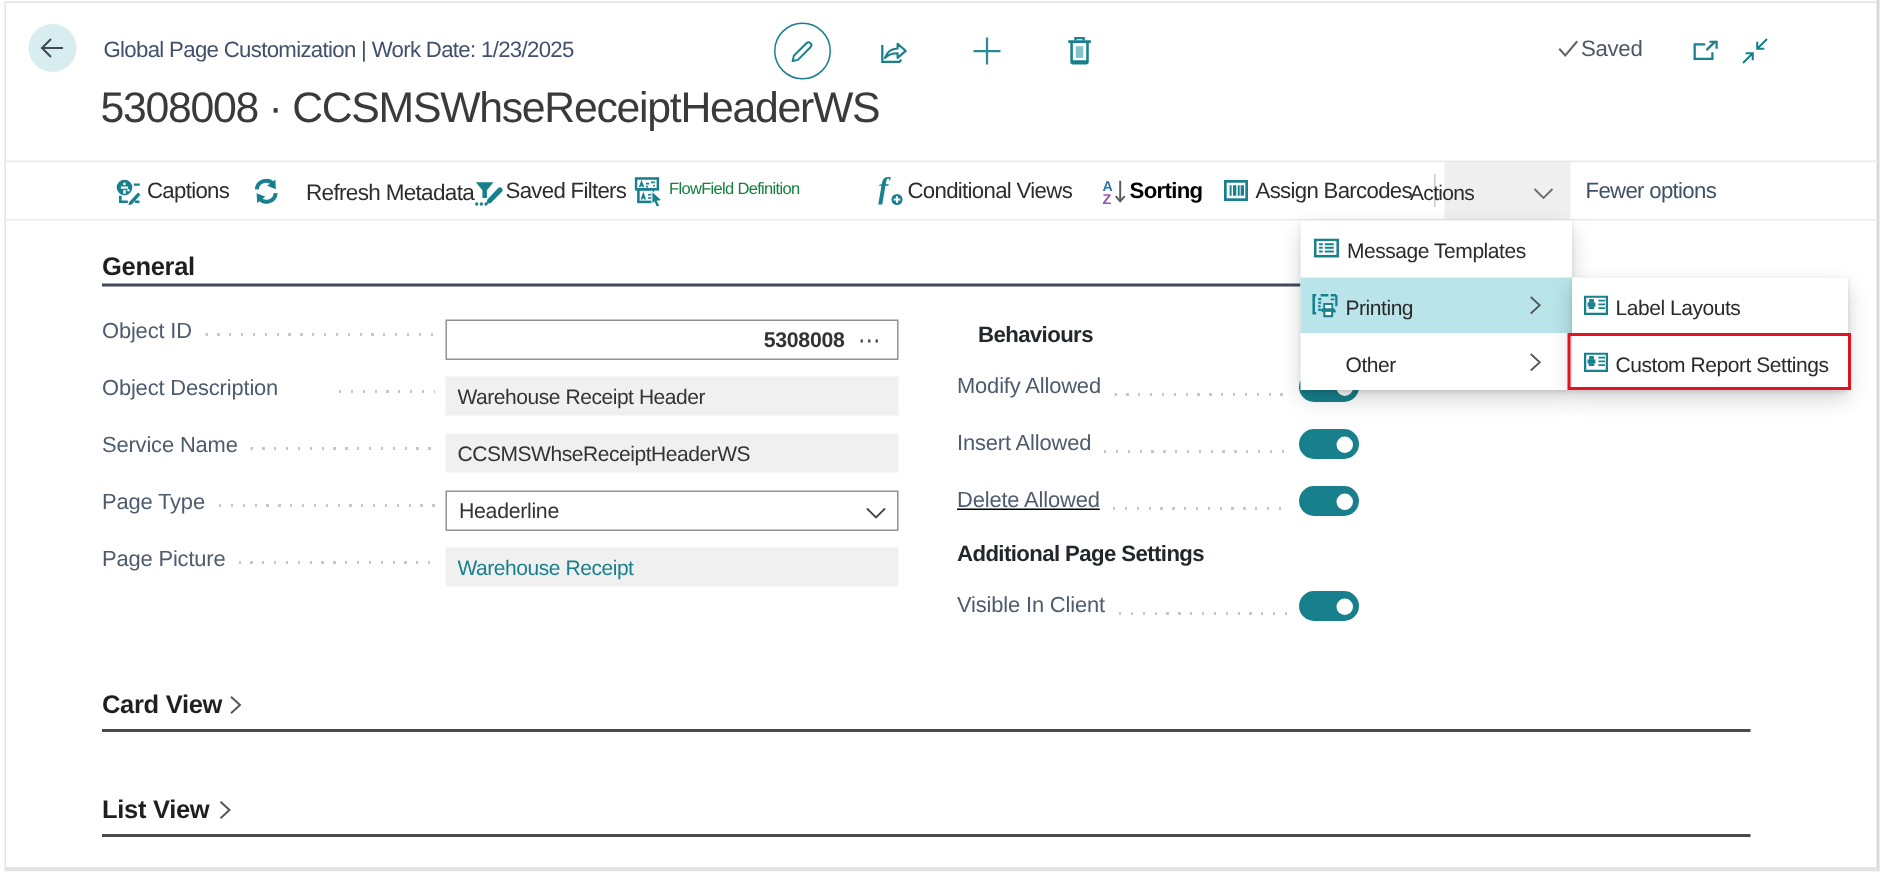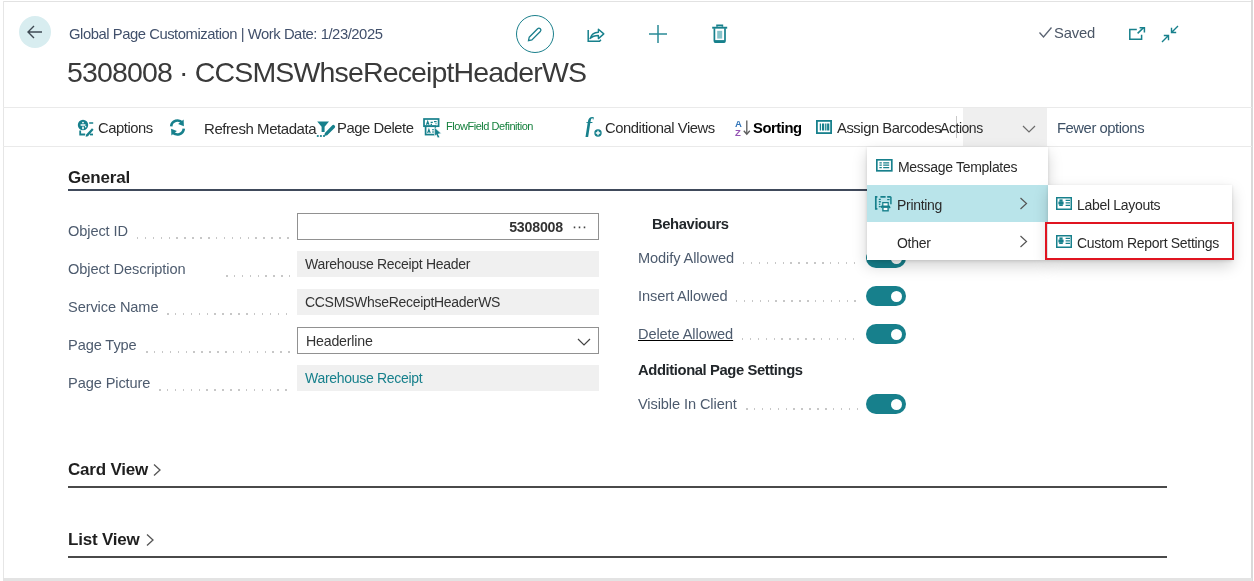--- a/index.html
+++ b/index.html
@@ -2,21 +2,21 @@
 <html><head>
 <meta charset="utf-8">
 <style>
   * { margin:0; padding:0; box-sizing:border-box; }
   html,body { width:1254px; height:581px; background:#fff; overflow:hidden;
     font-family:"Liberation Sans", sans-serif; }
   .abs { position:absolute; }
   #stage { position:relative; width:1254px; height:581px; background:#fff; }
   .lbl { color:#4d5b6e; font-size:14.6px; letter-spacing:-0.1px; }
   .leader { height:2px; background-image:repeating-linear-gradient(to right,#c7c7c7 0 1.5px, transparent 1.5px 7.9px); }
-  .fieldrow { position:absolute; left:68px; width:222px; height:26px; display:flex; align-items:flex-end; }
+  .fieldrow { position:absolute; left:68px; width:222px; height:26px; display:flex; align-items:flex-start; }
   .fieldrow .leader { flex:1; margin-left:9px; margin-top:9px; }
   .rrow { position:absolute; left:638px; width:220px; height:26px; display:flex; align-items:center; }
   .rrow .leader { flex:1; margin-left:9px; margin-top:9px; }
   .graybox { position:absolute; left:297px; width:302px; height:26px; background:#f0f0f0;
     display:flex; align-items:center; padding:0 8px; font-size:14px; color:#333; letter-spacing:-0.3px; }
   .whitebox { position:absolute; left:297px; width:302px; height:27px; background:#fff; border:1px solid #919191;
     display:flex; align-items:center; padding:0 8px; font-size:14.2px; color:#333; letter-spacing:-0.2px; }
   .toggle { position:absolute; left:866px; width:40px; height:20px; background:#17808c; border-radius:10px; }
   .toggle::after { content:""; position:absolute; right:4.5px; top:4.5px; width:11px; height:11px;
     background:#fff; border-radius:50%; }
@@ -100,21 +100,21 @@
   </svg>
   <div class="abs" style="left:180px; top:120px; font-size:15px; color:#2c2c2c; letter-spacing:-0.45px;margin-left:24px;">Refresh Metadata</div>
 
   <svg class="abs" style="left:316px; top:118px;" width="20" height="20" viewBox="0 0 20 20">
     <path d="M1.2 3.5 H13 L8.6 8.8 V14 H5.6 V8.8 Z" fill="#17808c"></path>
     <path d="M16.3 7.2 a1.8 1.8 0 0 1 2.5 2.5 L11.2 17.3 l-3 0.7 l0.7 -3 Z" fill="#17808c"></path>
     <circle cx="1.8" cy="18" r="1.1" fill="#17808c"></circle>
     <circle cx="4.9" cy="18" r="1.1" fill="#17808c"></circle>
     <circle cx="8" cy="18" r="1.1" fill="#17808c"></circle>
   </svg>
-  <div class="abs" style="left:337px; top:120px; font-size:14.8px; color:#2c2c2c; letter-spacing:-0.45px;">Page Delete</div>
+  <div class="abs" style="left:337px; top:120px; font-size:14.8px; color:#2c2c2c; letter-spacing:-0.45px;">Saved Filters</div>
 
   <svg class="abs" style="left:423px; top:118px;" width="20" height="20" viewBox="0 0 20 20">
     <rect x="1" y="1" width="14.6" height="7.2" fill="none" stroke="#17808c" stroke-width="1.7"></rect>
     <path d="M3.4 6.8 l1.3 -3.4 l1.3 3.4 M3.8 5.6 h1.8 M7.6 4.4 h2.2 M7.6 6.4 h1.4 M11 3.6 h2.6 M12.4 5.8 h1.2" stroke="#17808c" stroke-width="1.1" fill="none"></path>
     <rect x="2.6" y="8.2" width="9.6" height="8.4" fill="none" stroke="#17808c" stroke-width="1.7"></rect>
     <path d="M4.6 15 l1.3 -3.6 l1.3 3.6 M5 13.8 h1.8 M9 11.8 h2.2 M9 14 h2.2" stroke="#17808c" stroke-width="1.1" fill="none"></path>
     <path d="M11.6 9.4 L18.4 15.6 L15.2 16.1 L17 19.4 L14.6 20 L13.2 16.8 L11.6 18.4 Z" fill="#17808c" stroke="#fff" stroke-width="0.7"></path>
   </svg>
   <div class="abs" style="left:446px; top:120px; font-size:11px; color:#15803d; letter-spacing:-0.45px;">FlowField Definition</div>
 

